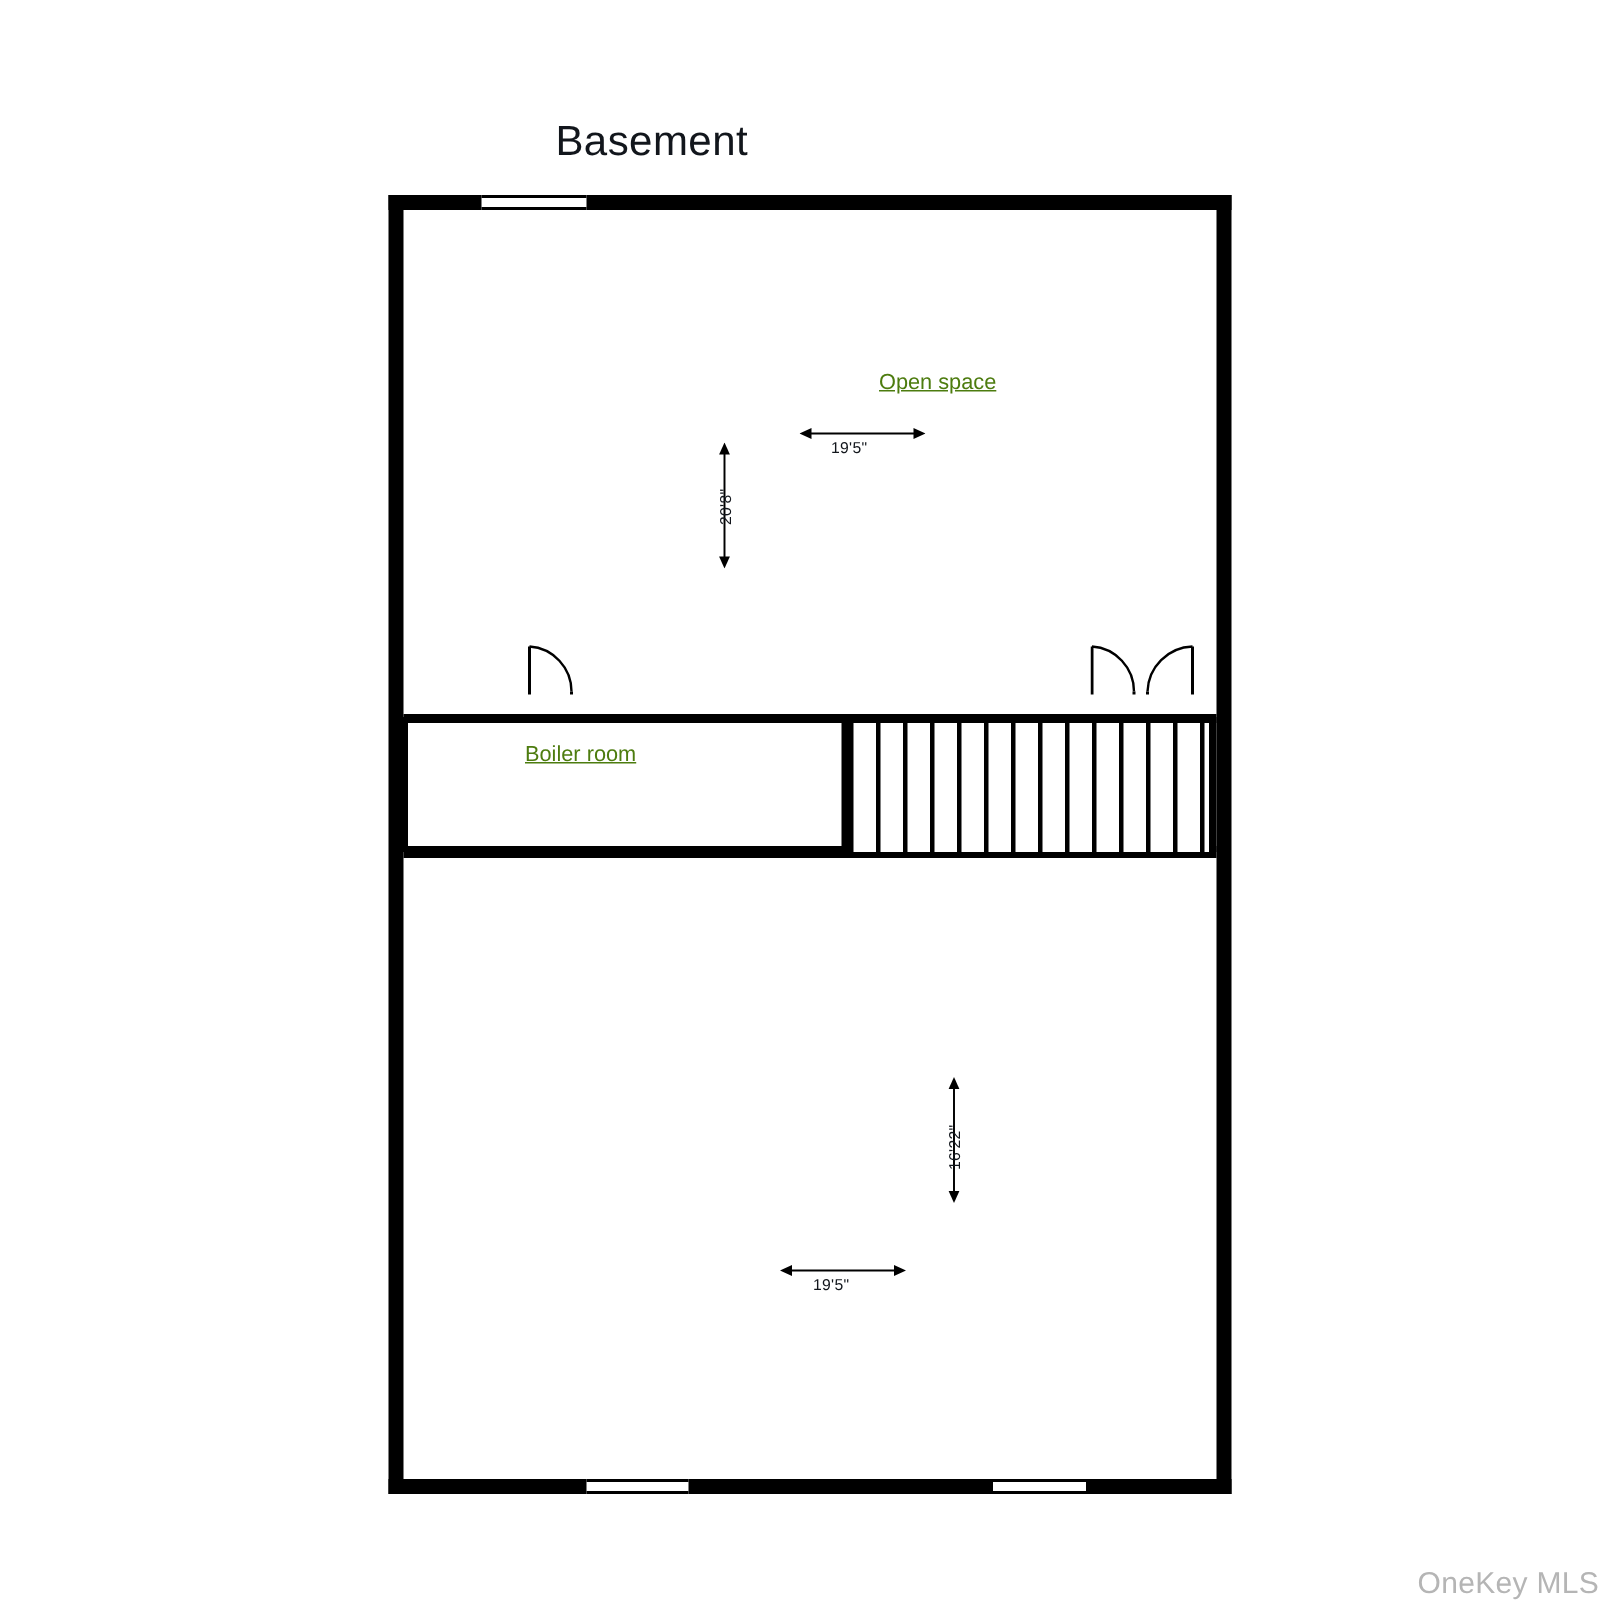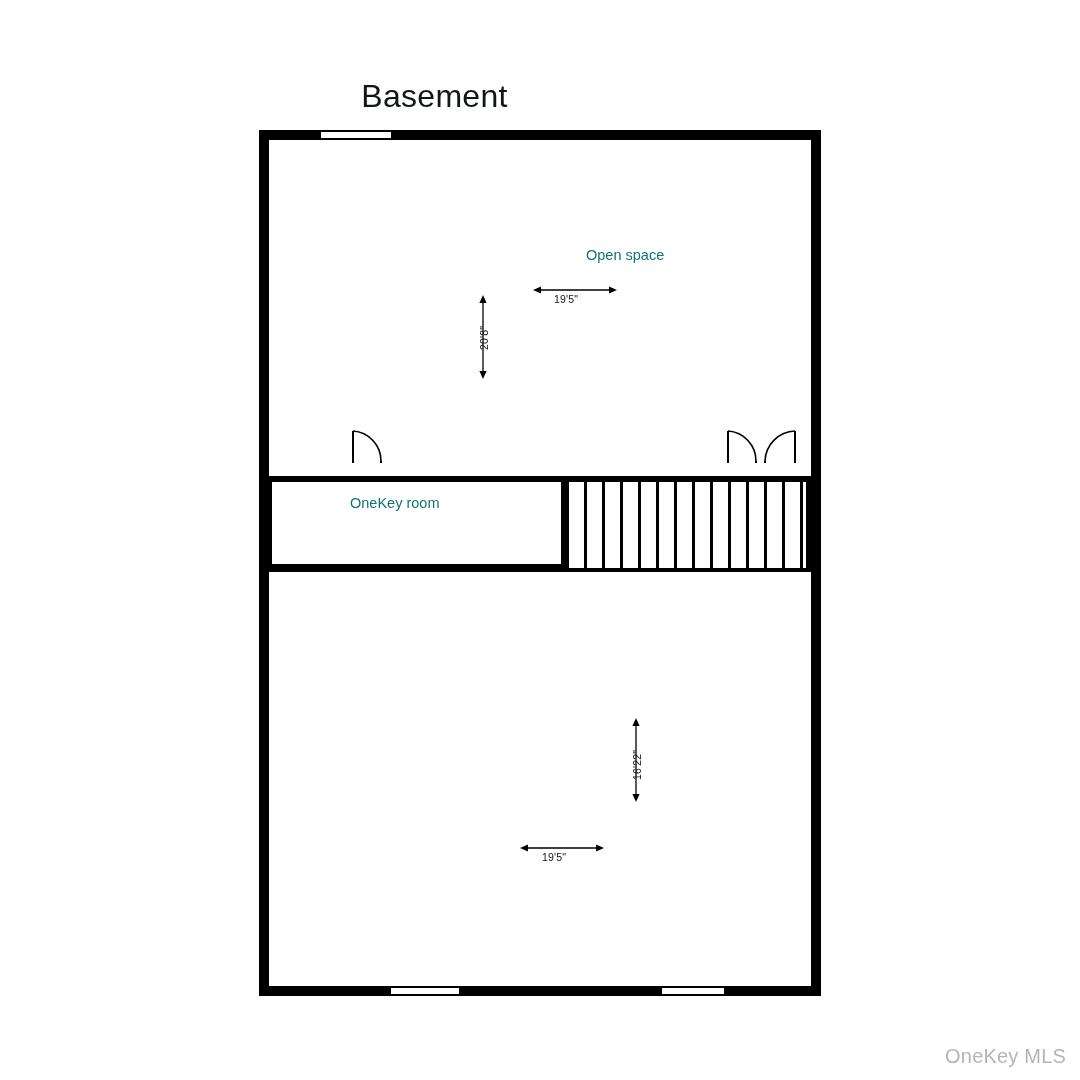--- a/index.html
+++ b/index.html
@@ -20,21 +20,21 @@
     position: absolute;
     inset: 0;
   }
 
   .title {
     position: absolute;
     top: 78px;
     left: 0;
     width: 869px;
     text-align: center;
-    font-size: 32px;
+    font-size: 28px;
     font-weight: 400;
     letter-spacing: 0.3px;
     color: #12161c;
   }
 
   
   .shell {
     position: absolute;
     left: 259px;
     top: 130px;
@@ -100,22 +100,23 @@
     top: 0;
     width: 3px;
     height: 86px;
     background: #000000;
   }
 
   
   .room-label {
     position: absolute;
     font-size: 14.5px;
-    color: #0f766e;
+    color: #4d7c0f;
     white-space: nowrap;
+    text-decoration: underline;
   }
   .label-open-space { left: 327px; top: 117px; }
   .label-boiler     { left: 91px;  top: 365px; }
 
   
   .dim {
     position: absolute;
   }
   .dim-text {
     position: absolute;
@@ -215,21 +216,21 @@
 
     <div class="door door-right-b">
       <svg width="34" height="34" viewBox="0 0 34 34">
         <path d="M33 1 L33 33" stroke="#000" stroke-width="2" fill="none"></path>
         <path d="M33 1 A 31 31 0 0 0 3 31" stroke="#000" stroke-width="1.6" fill="none"></path>
         <path d="M3 31 L3 33" stroke="#000" stroke-width="2" fill="none"></path>
       </svg>
     </div>
 
     <div class="room-label label-open-space">Open space</div>
-    <div class="room-label label-boiler">OneKey room</div>
+    <div class="room-label label-boiler">Boiler room</div>
 
     <div class="dim dim-h1">
       <svg width="84" height="12" viewBox="0 0 84 12">
         <line x1="6" y1="6" x2="78" y2="6" stroke="#000" stroke-width="1.3"></line>
         <path d="M0 6 L8 2.4 L8 9.6 Z" fill="#000"></path>
         <path d="M84 6 L76 2.4 L76 9.6 Z" fill="#000"></path>
       </svg>
     </div>
     <div class="dim-text dim-h1-text">19'5"</div>
 

